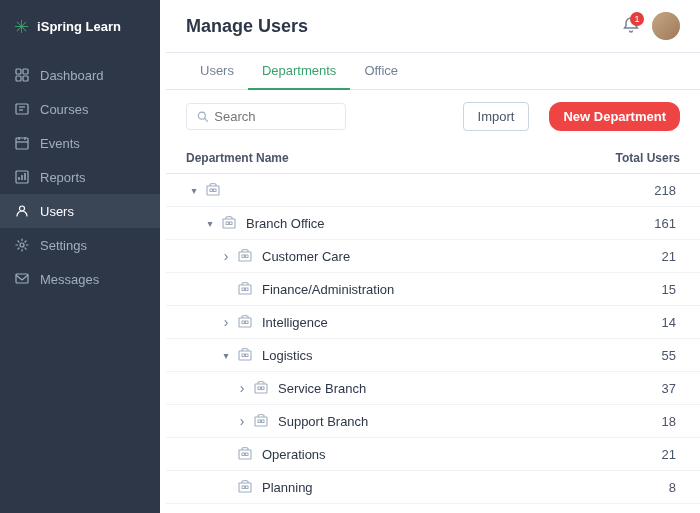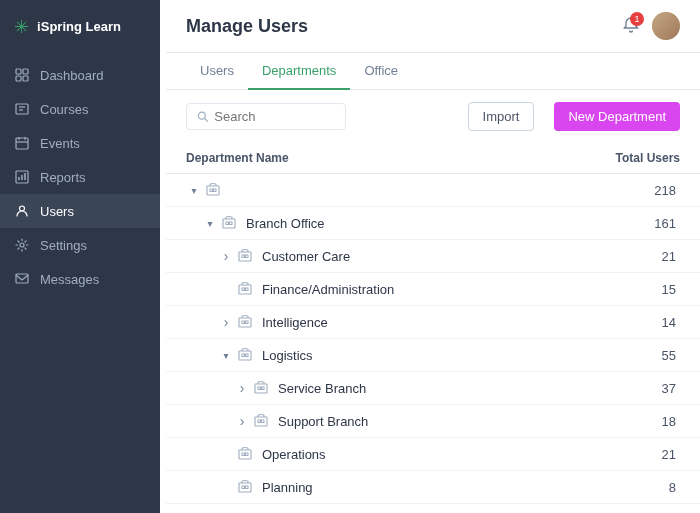--- a/index.html
+++ b/index.html
@@ -30,21 +30,21 @@
     .tabs { display: flex; padding: 0 20px; border-bottom: 1px solid #e2e8f0; }
     .tab { padding: 10px 14px; font-size: 13px; color: #718096; cursor: pointer; border-bottom: 2px solid transparent; margin-bottom: -1px; }
     .tab.active { color: #38a169; border-bottom-color: #38a169; font-weight: 500; }
 
     
     .toolbar { display: flex; align-items: center; justify-content: space-between; padding: 12px 20px; }
     .search-box { display: flex; align-items: center; gap: 6px; border: 1px solid #e2e8f0; border-radius: 4px; padding: 5px 10px; width: 160px; }
     .search-box input { border: none; outline: none; font-size: 13px; color: #718096; width: 100%; background: transparent; }
     .toolbar-btns { display: flex; gap: 20px; }
     .btn-import { padding: 6px 14px; border: 1px solid #cbd5e0; border-radius: 4px; background: #fff; color: #4a5568; font-size: 13px; cursor: pointer; }
-    .btn-new { padding: 6px 14px; border: none; border-radius: 4px; background: #d946ef; color: #fff; font-size: 13px; cursor: pointer; font-weight: 400; }
+    .btn-new { padding: 6px 14px; border: none; border-radius: 12px; background: #ef4444; color: #fff; font-size: 13px; cursor: pointer; font-weight: 700; }
 
     
     .table-area { flex: 1; overflow-y: auto; }
     .table-header { display: flex; justify-content: space-between; padding: 8px 20px; border-bottom: 1px solid #e2e8f0; }
     .col-name { font-size: 12px; font-weight: 600; color: #4a5568; }
     .col-total { font-size: 12px; font-weight: 600; color: #4a5568; }
 
     
     .dept-row { display: flex; align-items: center; justify-content: space-between; padding: 8px 20px; border-bottom: 1px solid #f0f2f5; }
     .dept-left { display: flex; align-items: center; gap: 4px; }

